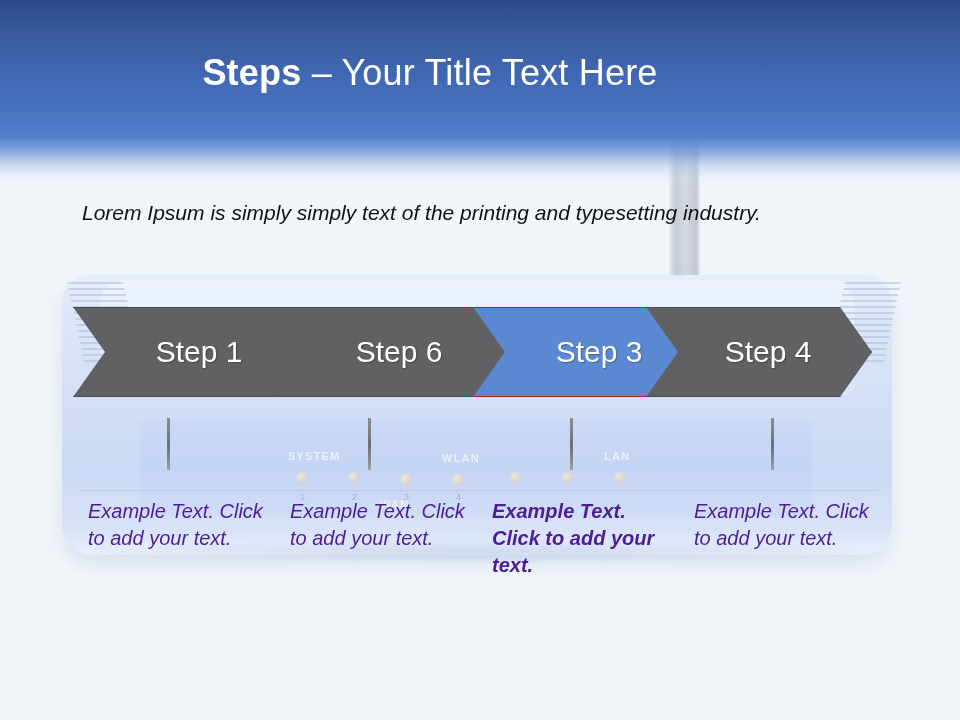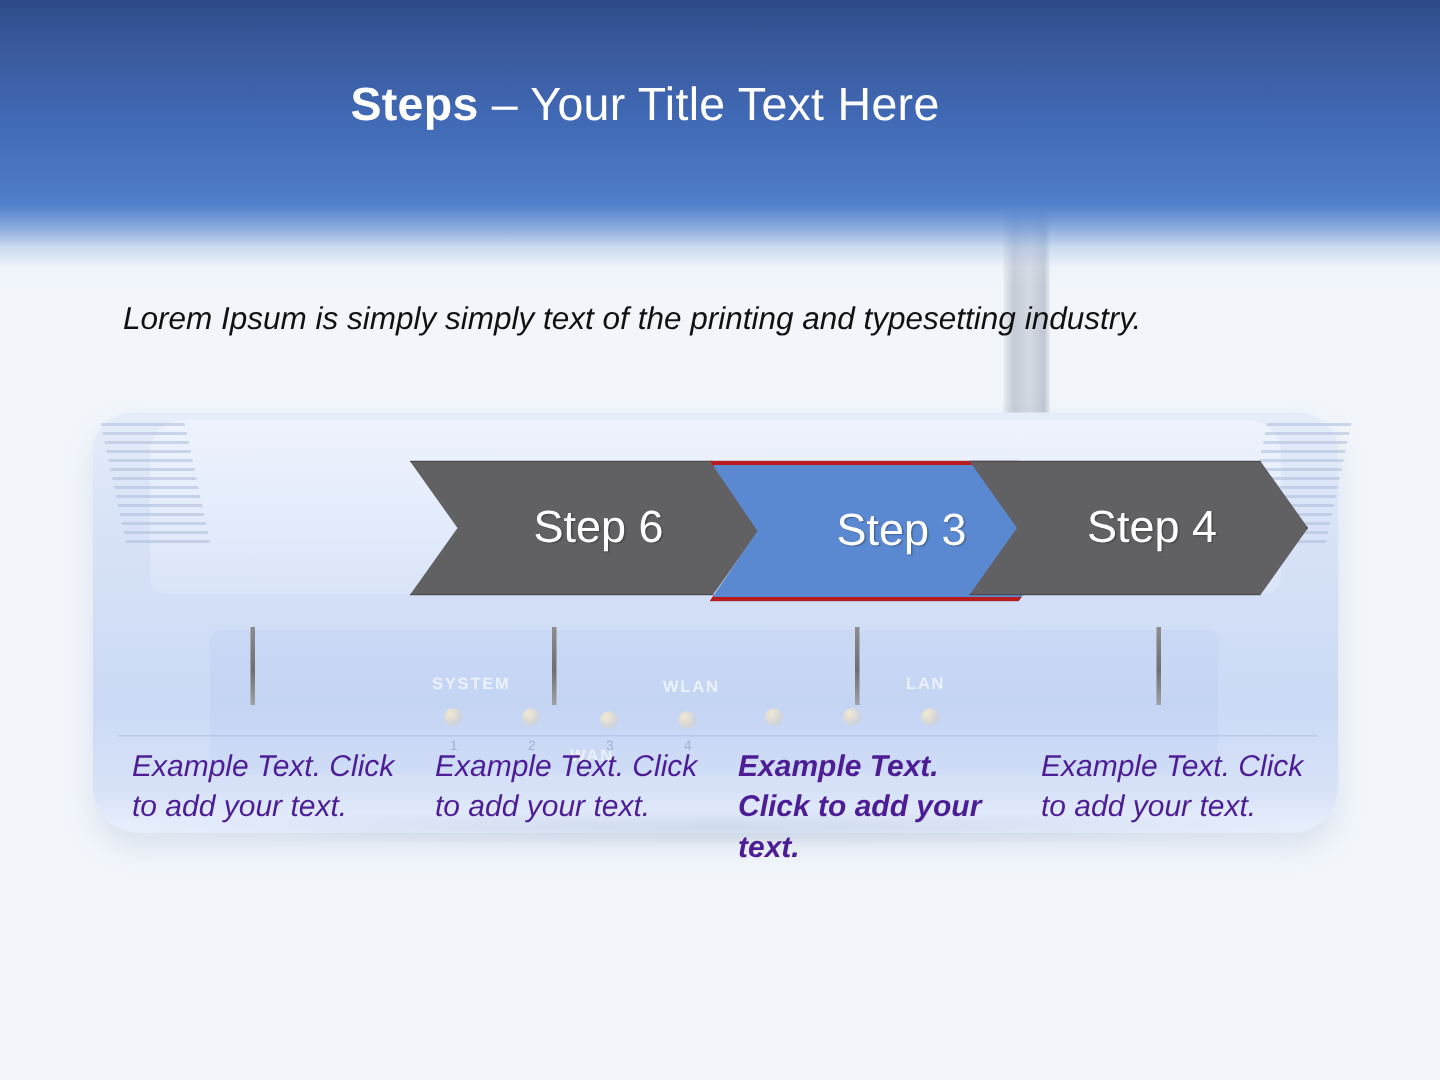--- a/index.html
+++ b/index.html
@@ -39,21 +39,21 @@
         rgba(220,232,245,0.16) 94%,
         rgba(242,246,251,0) 100%);
   }
 
   .slide-title {
     position: absolute;
     left: 0; top: 52px;
     width: 860px;
     text-align: center;
     color: #ffffff;
-    font-size: 31px;
+    font-size: 36px;
     letter-spacing: 0.2px;
     white-space: nowrap;
   }
   .slide-title .t-bold { font-weight: bold; }
   .slide-title .t-rest { font-weight: normal; }
 
   
   .router-art {
     position: absolute;
     left: 0; top: 120px;
@@ -179,21 +179,21 @@
     left: 9px;
     text-shadow: 1px 1px 1px rgba(0,0,0,0.28);
     white-space: nowrap;
   }
   .chevron.gray {
     background: #616163;
     border: 1px solid #4a4a4c;
   }
   .chevron.blue {
     background: #5b89d1;
-    border: 3px solid #b91c1c;
+    border: 1px solid #b91c1c;
   }
 
   
   .tick {
     position: absolute;
     width: 3px; height: 52px;
     background: linear-gradient(to bottom, #8d8d90 0%, #6f6f73 55%, #9fa0a4 100%);
     top: 418px;
   }
 
@@ -244,20 +244,23 @@
   </div>
 
   <div class="header-band"></div>
   <div class="slide-title">
     <span class="t-bold">Steps</span><span class="t-rest"> – Your Title Text Here</span>
   </div>
 
   <div class="body-text">Lorem Ipsum is simply simply text of the printing and typesetting industry.</div>
 
   <div class="chevron-row">
+    <div class="chevron gray" style="left:0px;   width:232px;">
+      <span class="chev-label">Step 1</span>
+    </div>
     <div class="chevron gray" style="left:200px; width:232px;">
       <span class="chev-label">Step 6</span>
     </div>
     <div class="chevron blue" style="left:400px; width:232px;">
       <span class="chev-label">Step 3</span>
     </div>
     <div class="chevron gray" style="left:573px; width:224px;">
       <span class="chev-label">Step 4</span>
     </div>
   </div>

